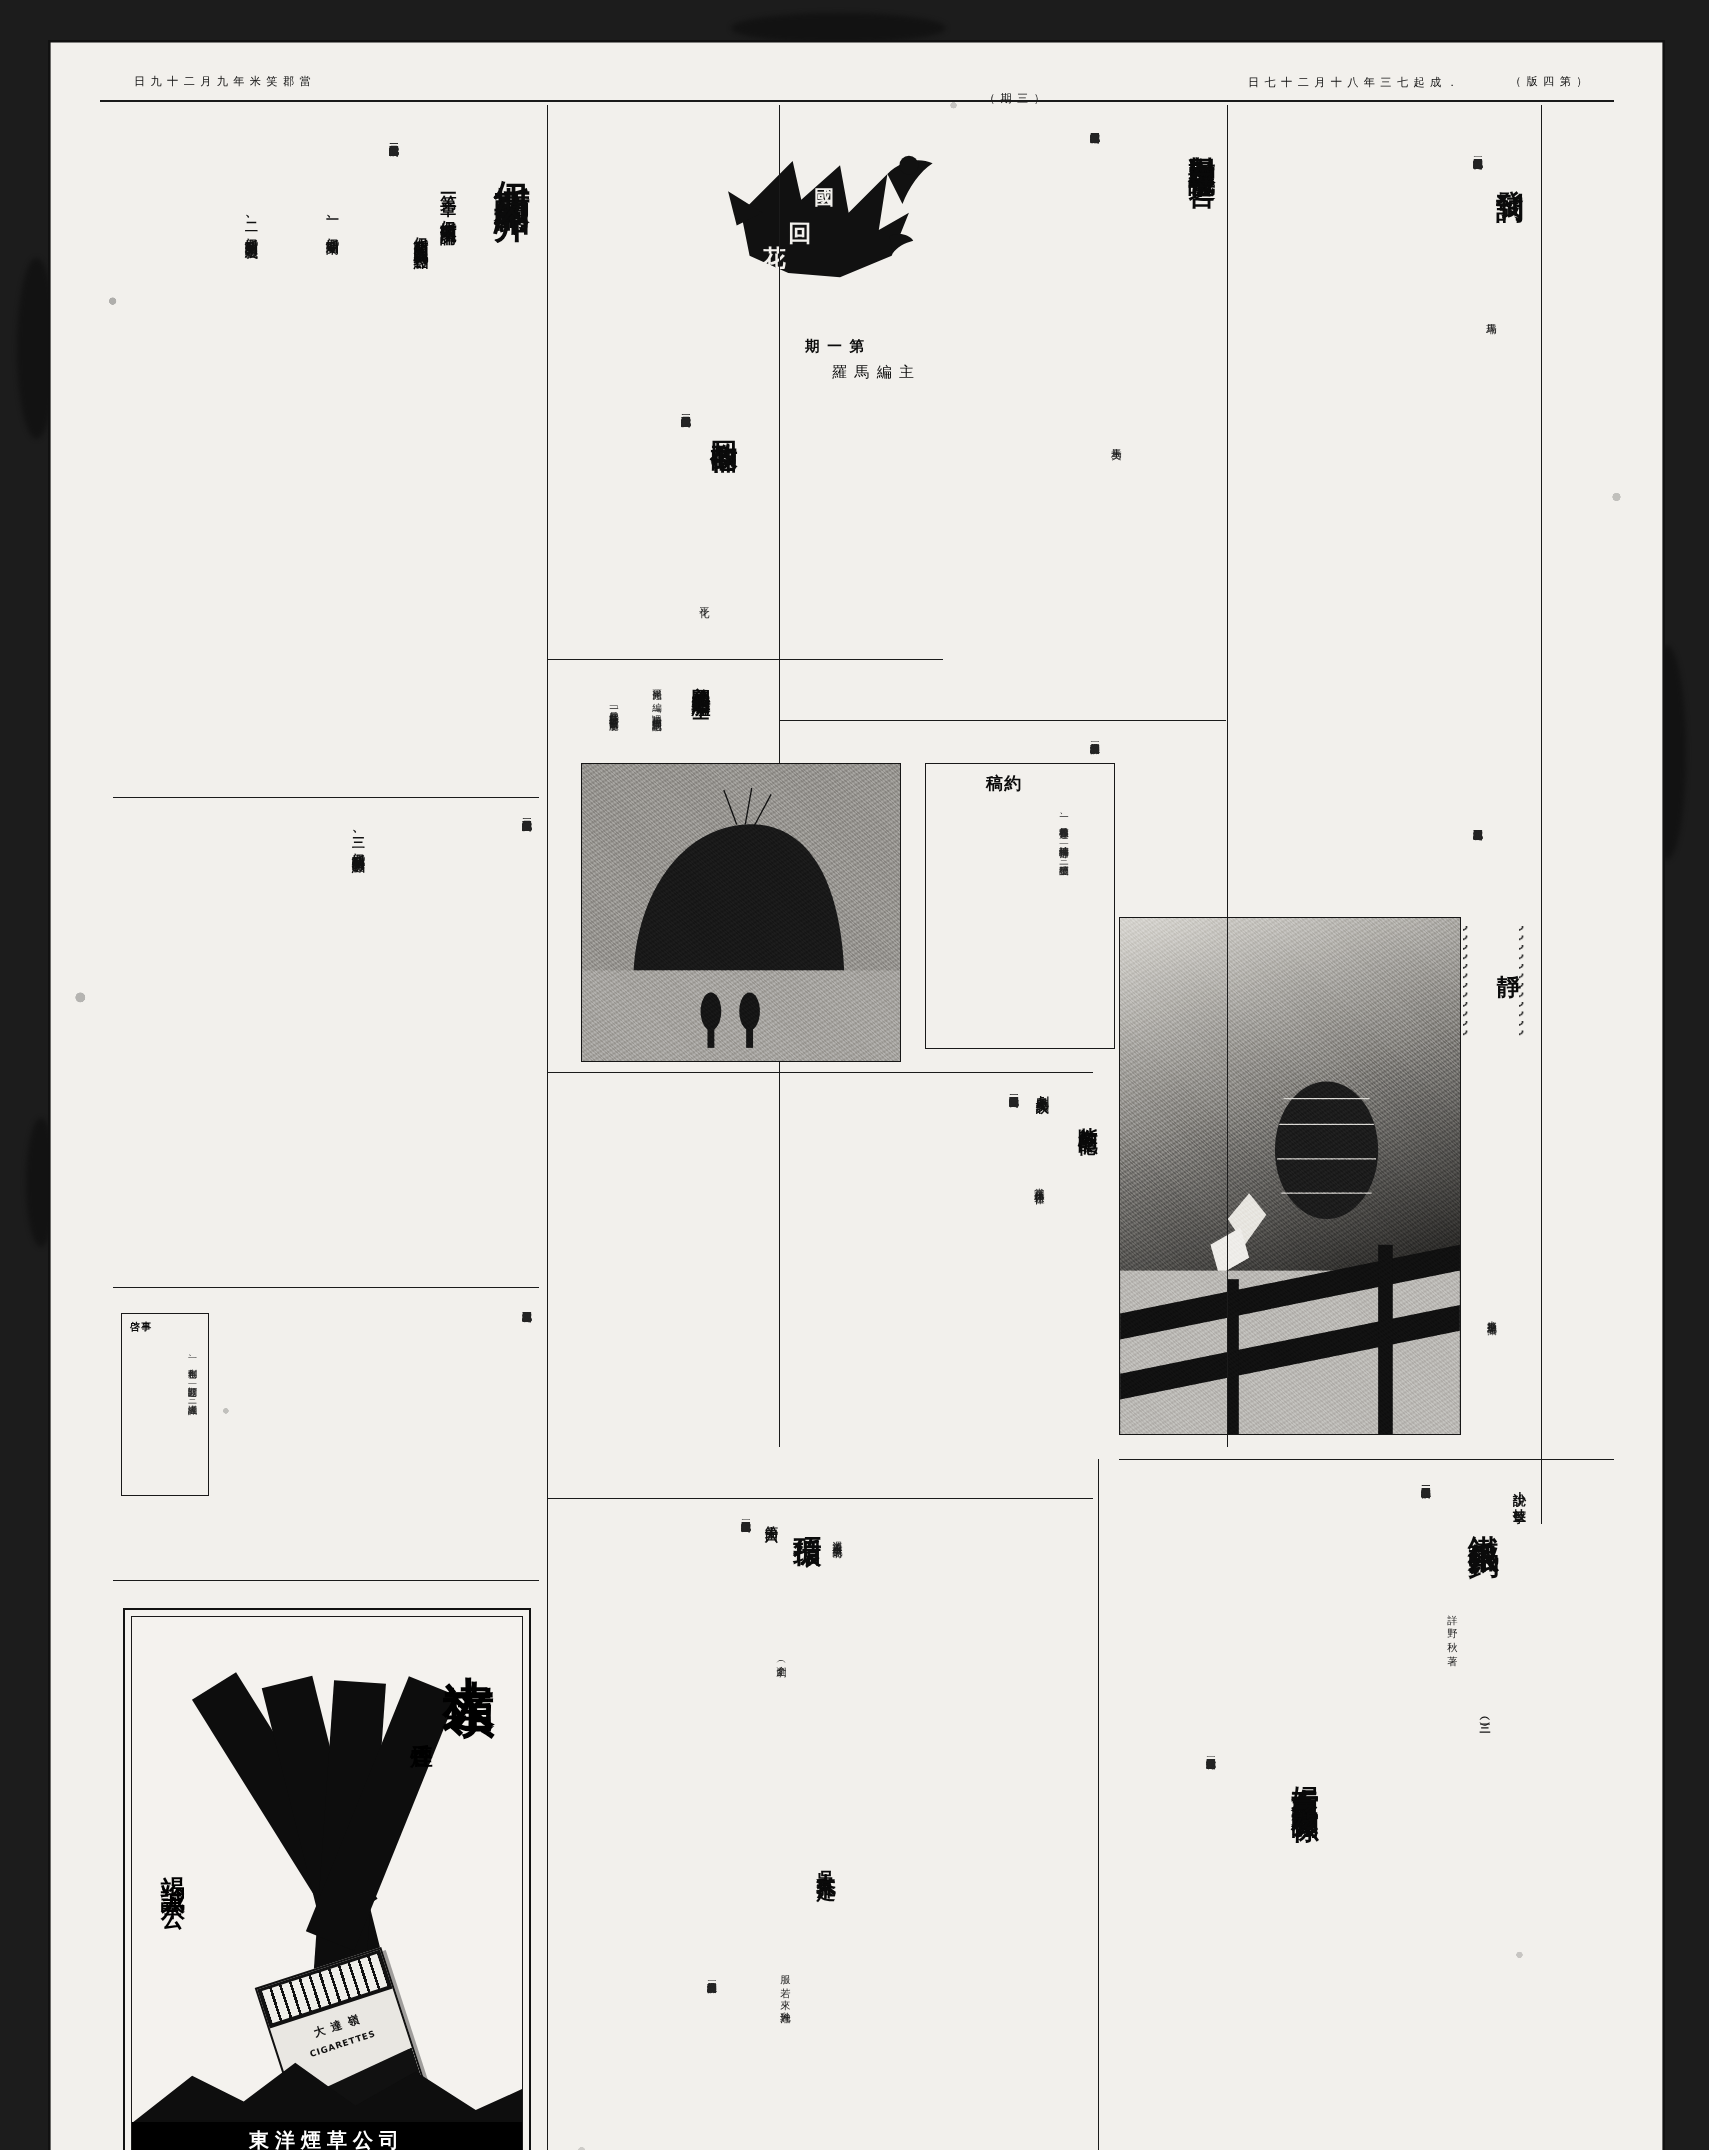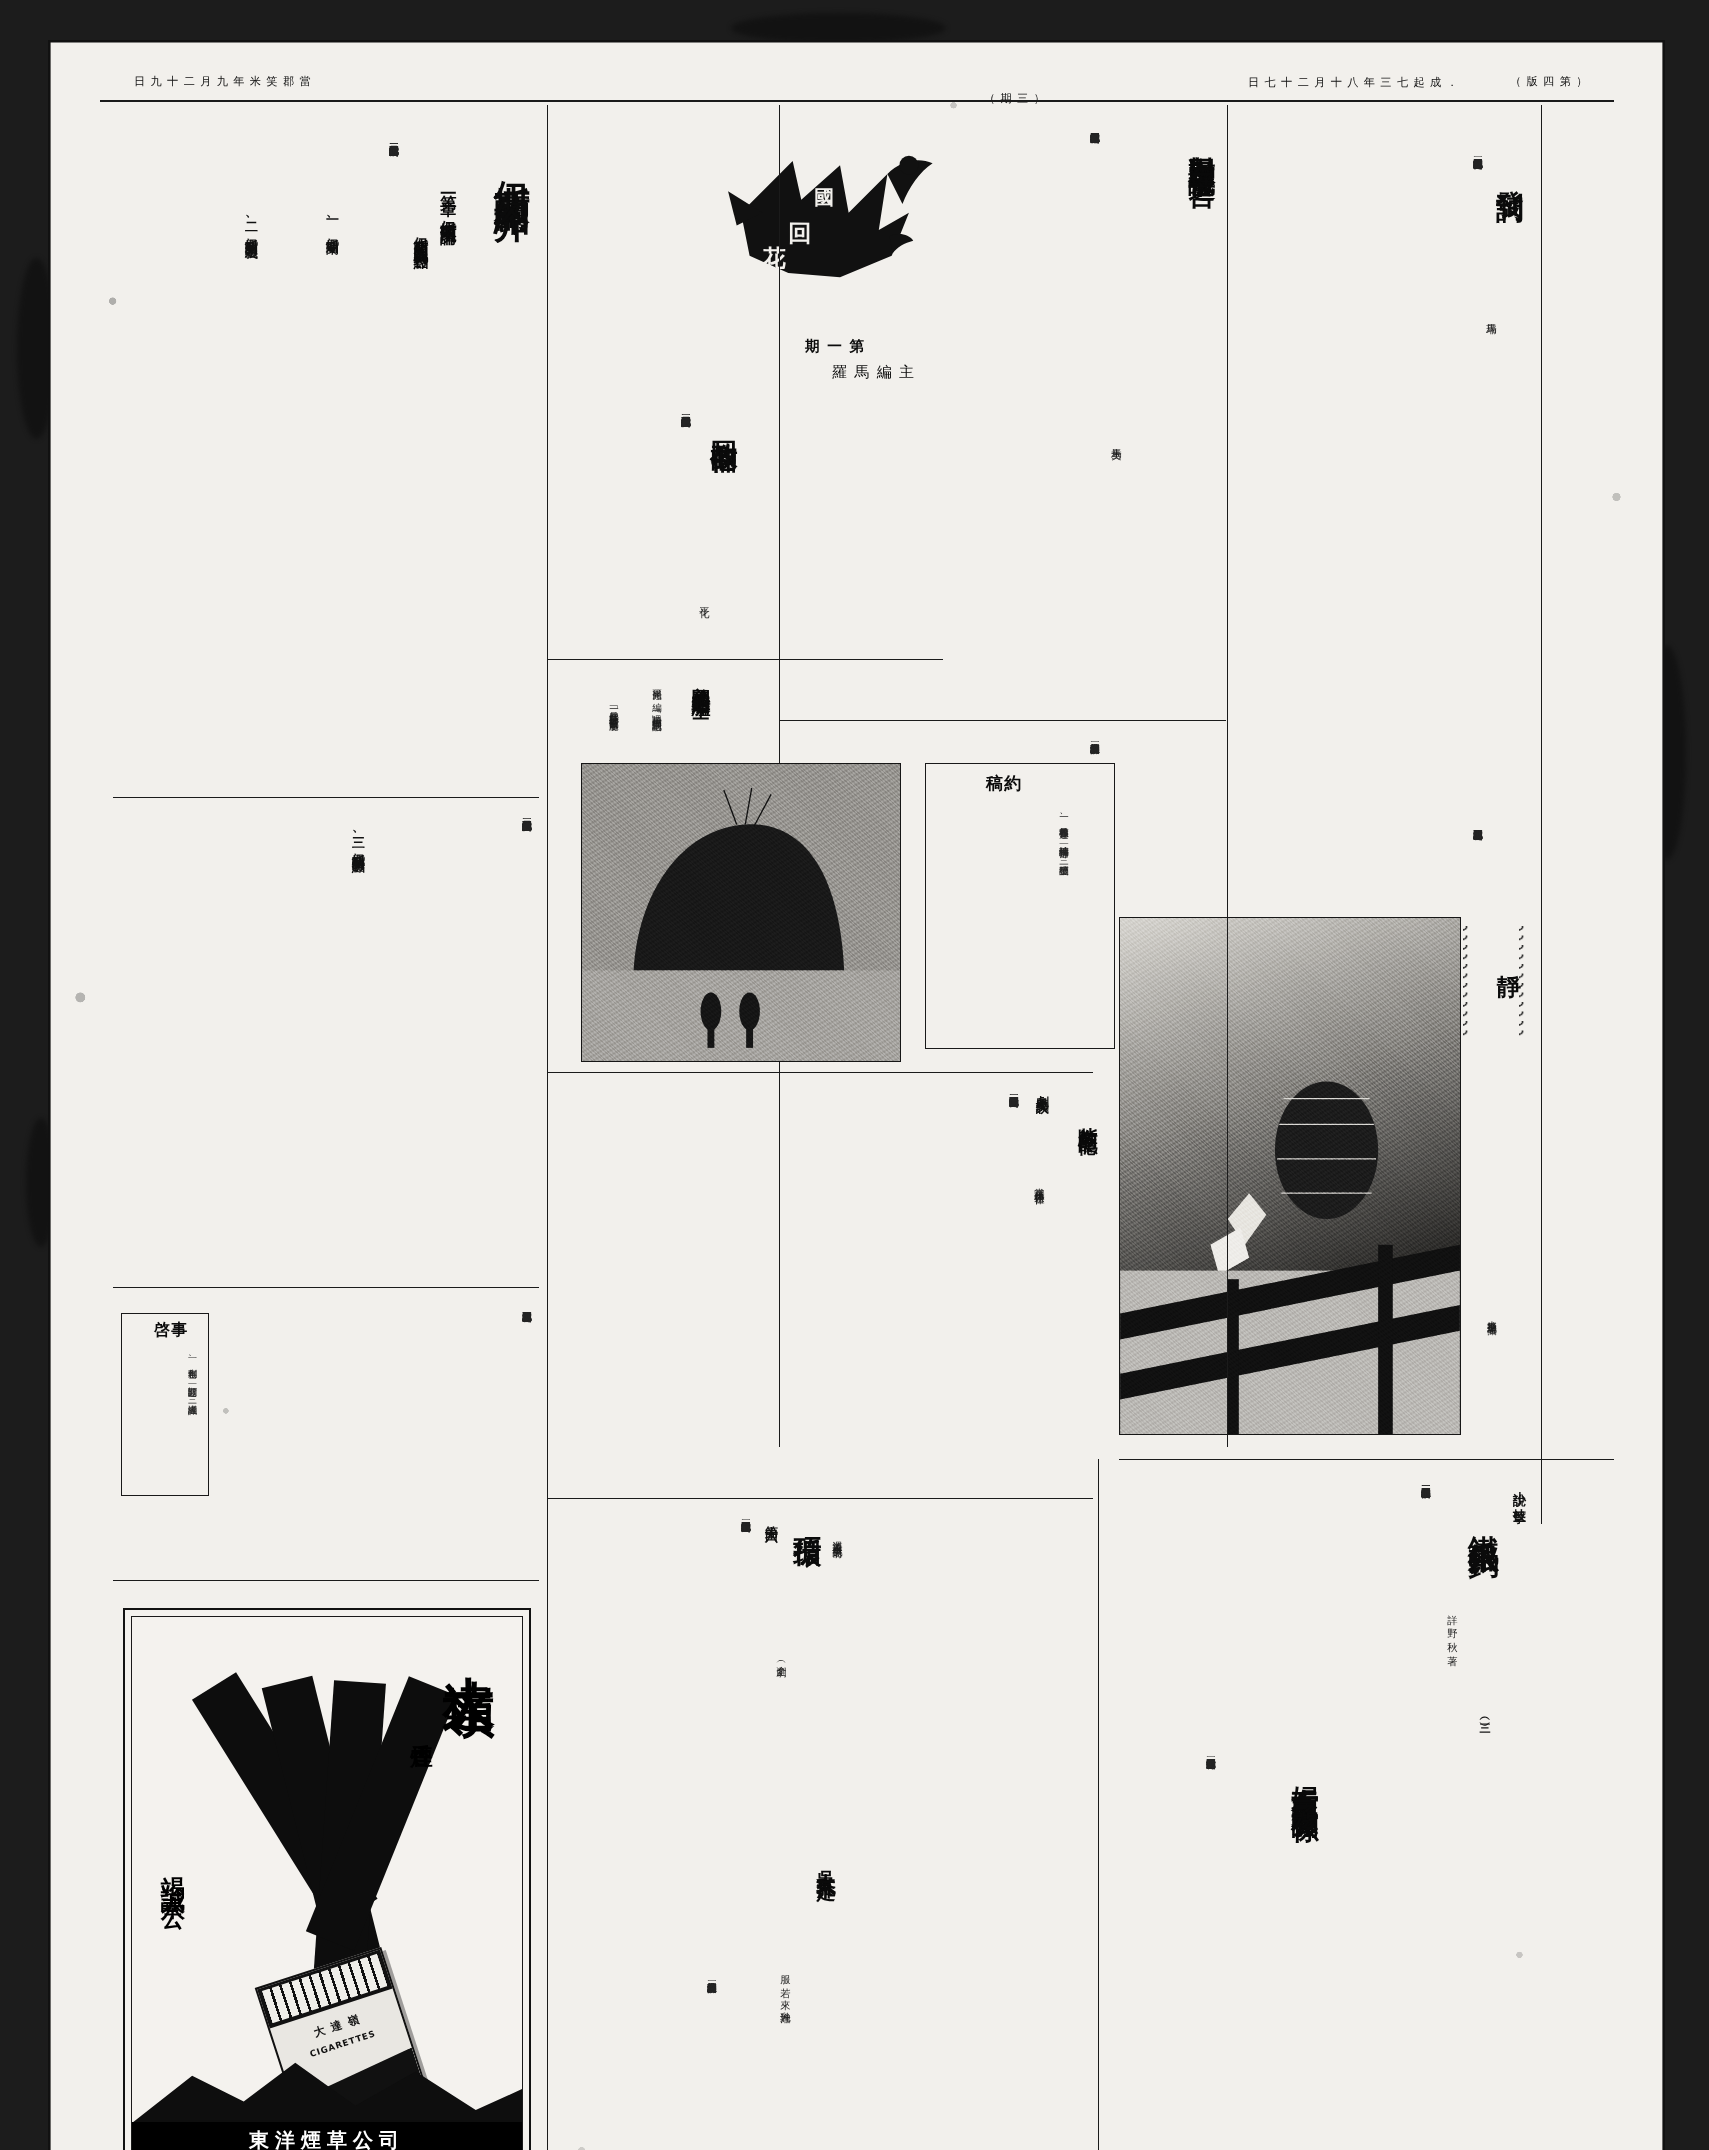--- a/index.html
+++ b/index.html
@@ -367,21 +367,21 @@
     <div class="sm-head" style="left:194px;top:172px;">二、伊斯蘭的定義</div>
     <div class="sm-head" style="left:301px;top:787px;">三、伊斯蘭的特點</div>
 
     <div class="bodyblock" style="left:86px;top:99px;width:267px;height:645px;">伊斯蘭者阿拉伯語也其義為順服歸向真主而得和平安寧之謂也凡信仰真主獨一無二並遵行其所命者皆得稱為穆斯林伊斯蘭之教義簡明而深遠其信條凡六其功課凡五信真主信天使信經典信聖人信後世信前定此六大信也念禮齋課朝此五功也伊斯蘭非僅一種宗教之名稱亦為一種生活之制度其範圍包括個人家庭社會國家以至世界人類之全體故論者謂伊斯蘭為宗教與政治合一之制度誠不誣也</div>
     <div class="rule-h" style="left:65px;top:757px;width:426px;"></div>
     <div class="bodyblock" style="left:86px;top:774px;width:400px;height:460px;">回教之信仰以認識真主為根本真主無始無終無形無象不生不滅獨一無二萬物皆其所造人類亦其所生故人當敬畏真主感謝真主服從真主凡穆斯林者必先立信而後行功信而不行則信不實行而不信則行無主是故信行並重乃為完人吾教中人每日五時禮拜所以表示對真主之敬意也齋戒一月所以鍛鍊身心克制慾念也天課者濟貧之義也朝覲者團結之象也</div>
     <div class="rule-h" style="left:65px;top:1247px;width:426px;"></div>
     <div class="bodyblock" style="left:172px;top:1265px;width:314px;height:267px;">又聞各地教胞籌設學校者日見增多此誠可喜之現象教育為立國之本尤為宗教存續之所賴望各地熱心人士繼續努力勿以經費困難而中止亦勿因人才缺乏而灰心凡事有志竟成況以真主之助力乎</div>
 
     <div class="boxed" style="left:73px;top:1273px;width:86px;height:181px;">
-      <div class="hdr-h" style="left:32px;top:6px;font-size:16px;">啓事</div>
+      <div class="hdr-h" style="left:8px;top:6px;font-size:10px;">啓事</div>
       <div class="bodyblock" style="left:8.6px;top:39px;width:69px;height:129px;font-size:9px;">一、本報創刊　二、歡迎訂閱　三、編者謹識</div>
     </div>
 
     <div class="rule-h" style="left:65px;top:1540px;width:426px;"></div>
 
     <div id="ad">
       <div class="adinner">
         <div class="beam" style="left:56px;top:69px;width:52px;height:267px;transform:rotate(-32deg);"></div>
         <div class="beam" style="left:129px;top:65px;width:52px;height:292px;transform:rotate(-14deg);"></div>
         <div class="beam" style="left:202px;top:65px;width:52px;height:301px;transform:rotate(4deg);"></div>

